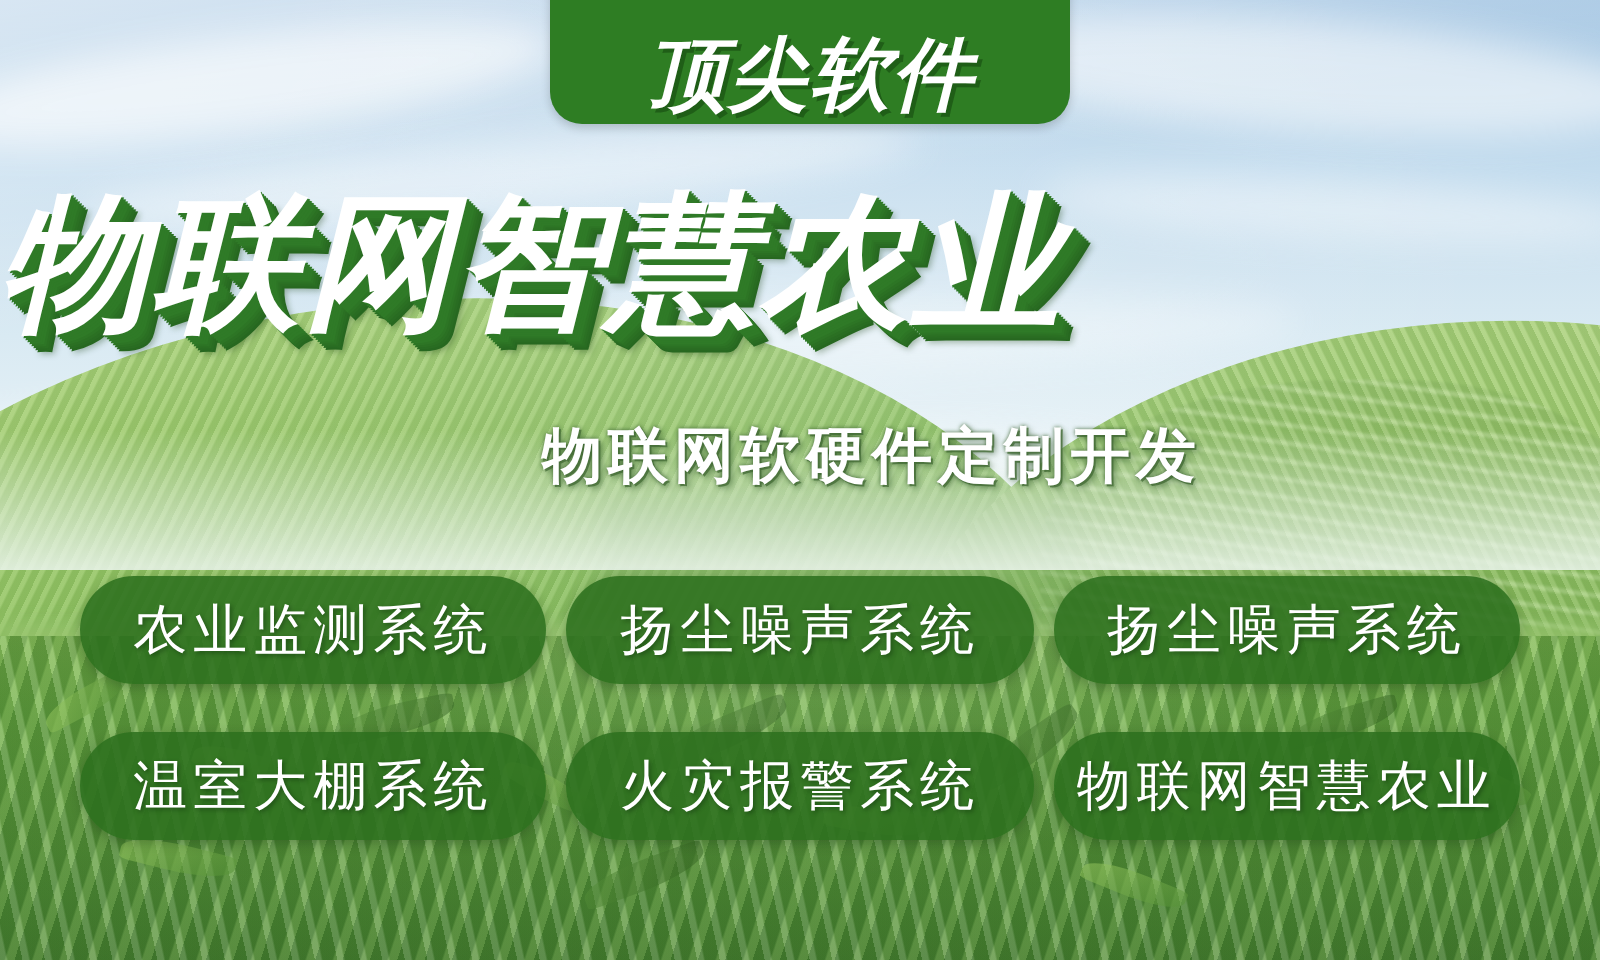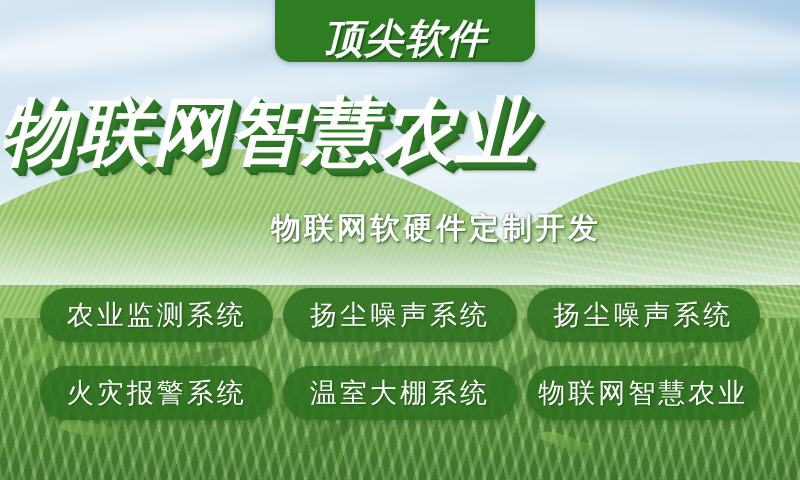--- a/index.html
+++ b/index.html
@@ -290,24 +290,24 @@
       <div class="pill">
         <span class="pill-label">农业监测系统</span>
       </div>
       <div class="pill">
         <span class="pill-label">扬尘噪声系统</span>
       </div>
       <div class="pill">
         <span class="pill-label">扬尘噪声系统</span>
       </div>
       <div class="pill">
+        <span class="pill-label">温室大棚系统</span>
+      </div>
+      <div class="pill">
         <span class="pill-label">火灾报警系统</span>
-      </div>
-      <div class="pill">
-        <span class="pill-label">温室大棚系统</span>
       </div>
       <div class="pill">
         <span class="pill-label">物联网智慧农业</span>
       </div>
     </div>
 
   </div>
 </div>
 
 </body></html>

